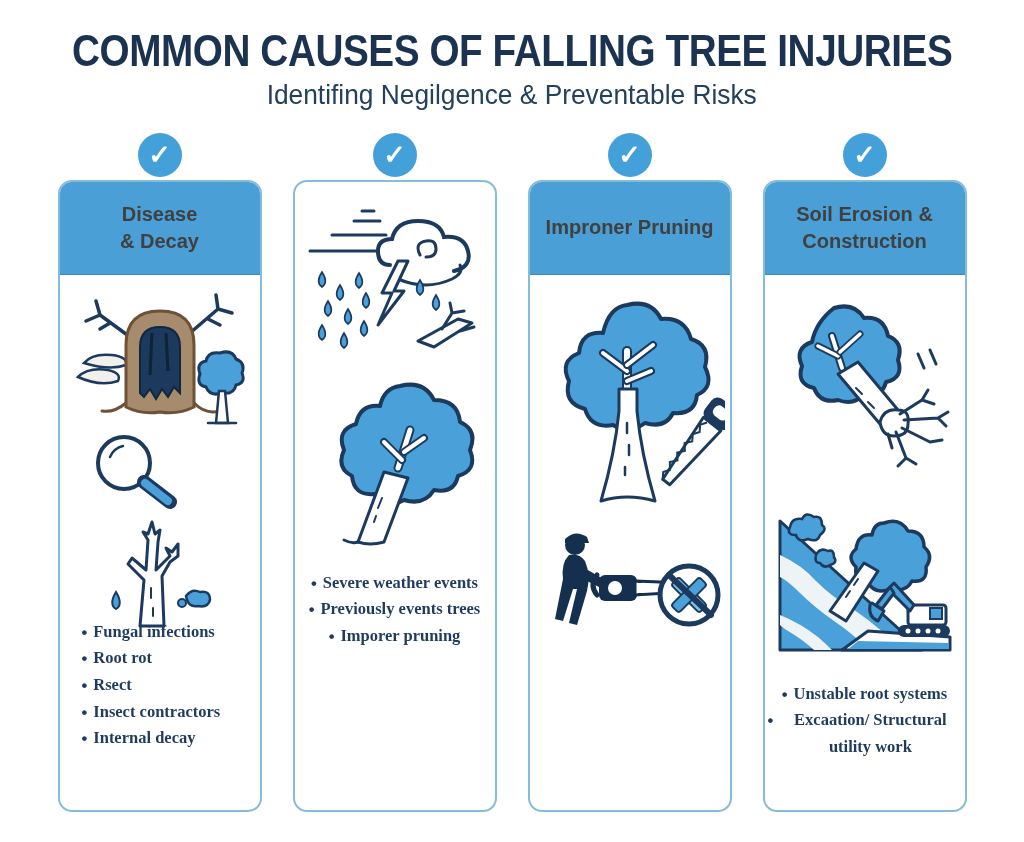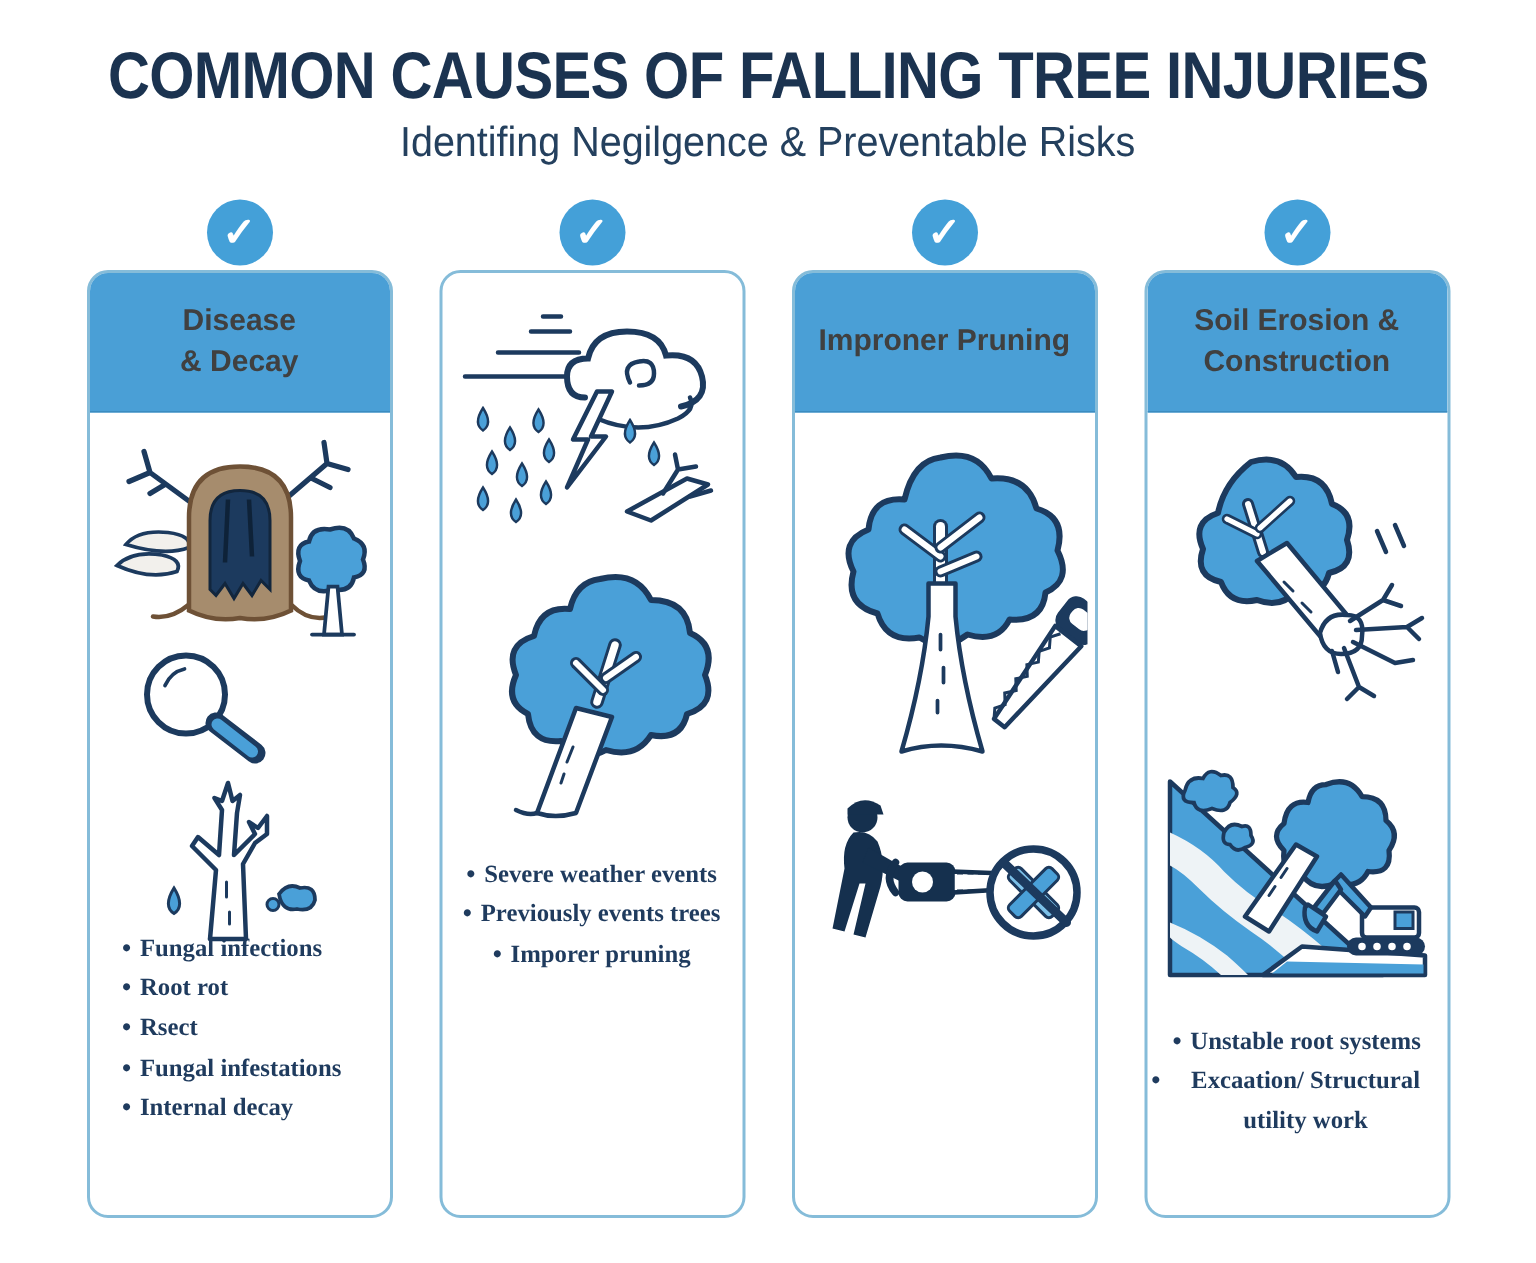--- a/index.html
+++ b/index.html
@@ -119,21 +119,21 @@
         <div class="bullet">
             <span class="marker">•</span>
             <span class="btext">Root rot</span>
           </div>
         <div class="bullet">
             <span class="marker">•</span>
             <span class="btext">Rsect</span>
           </div>
         <div class="bullet">
             <span class="marker">•</span>
-            <span class="btext">Fungal infestations</span>
+            <span class="btext">Insect contractors</span>
           </div>
         <div class="bullet">
             <span class="marker">•</span>
             <span class="btext">Internal decay</span>
           </div>
       </div>
     </div>
   </div>
 
   <div class="col col--2">

